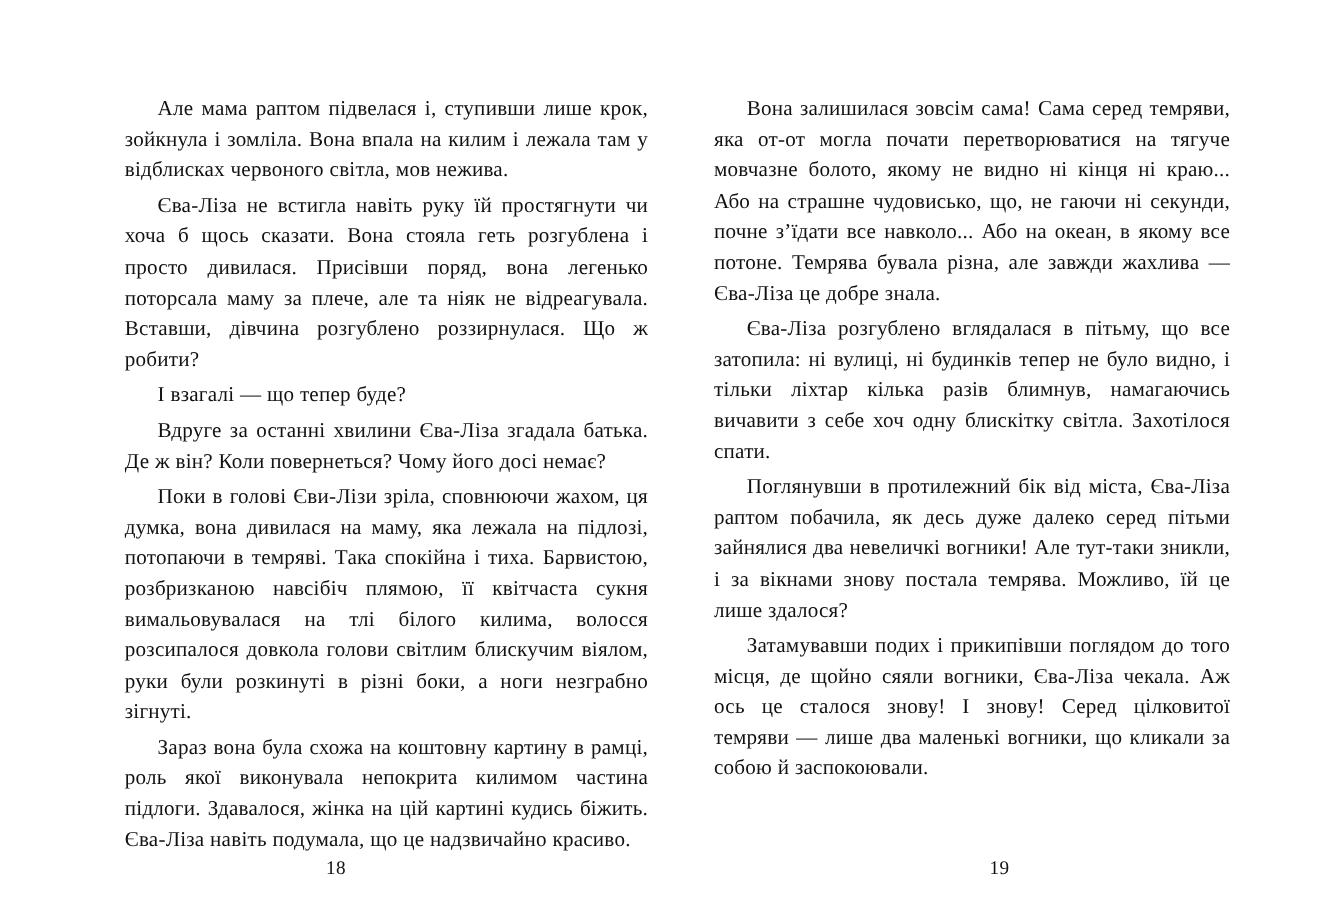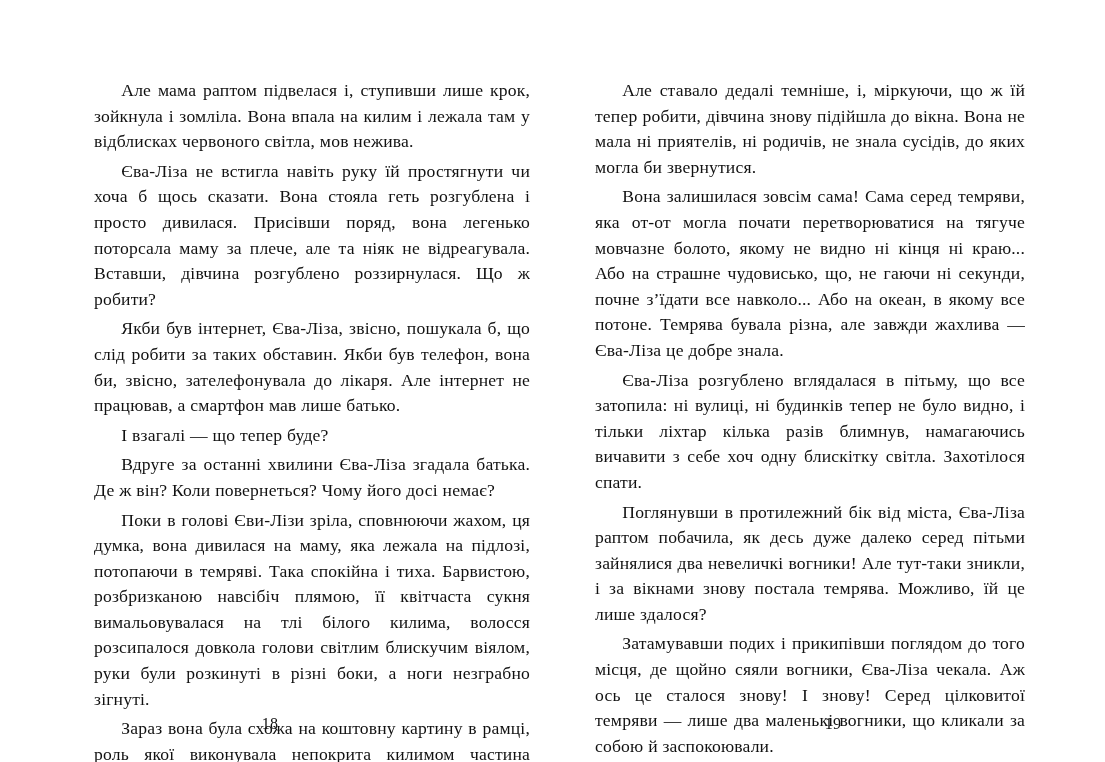--- a/index.html
+++ b/index.html
@@ -24,21 +24,21 @@
     overflow: hidden;
   }
 
   .page {
     position: absolute;
     top: 0;
     height: 762px;
     box-sizing: border-box;
   }
 
-  .page-left  { left: 8px;   width: 552px; }
+  .page-left  { left: 18px;   width: 552px; }
   .page-right { left: 553px; width: 552px; }
 
   .text-block {
     position: absolute;
     top: 78px;
   }
 
   .page-left .text-block  { left: 86px;  width: 436px; }
   .page-right .text-block { left: 42px;  width: 430px; }
 
@@ -71,32 +71,30 @@
 </style>
 </head>
 <body>
 
 <div class="spread">
 
   <div class="page page-left">
     <div class="text-block">
       <p class="para">Але мама раптом підвелася і, ступивши лише крок, зойкнула і зомліла. Вона впала на килим і лежала там у відблисках червоного світла, мов нежива.</p>
       <p class="para">Єва-Ліза не встигла навіть руку їй простягнути чи хоча б щось сказати. Вона стояла геть розгублена і просто дивилася. Присівши поряд, вона легенько поторсала маму за плече, але та ніяк не відреагувала. Вставши, дівчина розгублено роззирнулася. Що ж робити?</p>
-      <p class="para">Якби був інтернет, Єва-Ліза, звісно, пошукала б, що слід робити за таких обставин. Якби був телефон, вона би, звісно, зателефонувала до лікаря. Але інтернет не працював, а смартфон мав лише батько.</p>
       <p class="para">І взагалі — що тепер буде?</p>
       <p class="para">Вдруге за останні хвилини Єва-Ліза згадала батька. Де ж він? Коли повернеться? Чому його досі немає?</p>
       <p class="para">Поки в голові Єви-Лізи зріла, сповнюючи жахом, ця думка, вона дивилася на маму, яка лежала на підлозі, потопаючи в темряві. Така спокійна і тиха. Барвистою, розбризканою навсібіч плямою, її квітчаста сукня вимальовувалася на тлі білого килима, волосся розсипалося довкола голови світлим блискучим віялом, руки були розкинуті в різні боки, а ноги незграбно зігнуті.</p>
       <p class="para">Зараз вона була схожа на коштовну картину в рамці, роль якої виконувала непокрита килимом частина підлоги. Здавалося, жінка на цій картині кудись біжить. Єва-Ліза навіть подумала, що це надзвичайно красиво.</p>
     </div>
     <div class="folio">18</div>
   </div>
 
   <div class="page page-right">
     <div class="text-block">
-      <p class="para">Але ставало дедалі темніше, і, міркуючи, що ж їй тепер робити, дівчина знову підійшла до вікна. Вона не мала ні приятелів, ні родичів, не знала сусідів, до яких могла би звернутися.</p>
       <p class="para">Вона залишилася зовсім сама! Сама серед темряви, яка от-от могла почати перетворюватися на тягуче мовчазне болото, якому не видно ні кінця ні краю... Або на страшне чудовисько, що, не гаючи ні секунди, почне з’їдати все навколо... Або на океан, в якому все потоне. Темрява бувала різна, але завжди жахлива — Єва-Ліза це добре знала.</p>
       <p class="para">Єва-Ліза розгублено вглядалася в пітьму, що все затопила: ні вулиці, ні будинків тепер не було видно, і тільки ліхтар кілька разів блимнув, намагаючись вичавити з себе хоч одну блискітку світла. Захотілося спати.</p>
       <p class="para">Поглянувши в протилежний бік від міста, Єва-Ліза раптом побачила, як десь дуже далеко серед пітьми зайнялися два невеличкі вогники! Але тут-таки зникли, і за вікнами знову постала темрява. Можливо, їй це лише здалося?</p>
       <p class="para">Затамувавши подих і прикипівши поглядом до того місця, де щойно сяяли вогники, Єва-Ліза чекала. Аж ось це сталося знову! І знову! Серед цілковитої темряви — лише два маленькі вогники, що кликали за собою й заспокоювали.</p>
 
     </div>
     <div class="folio">19</div>
   </div>
 
 </div>

